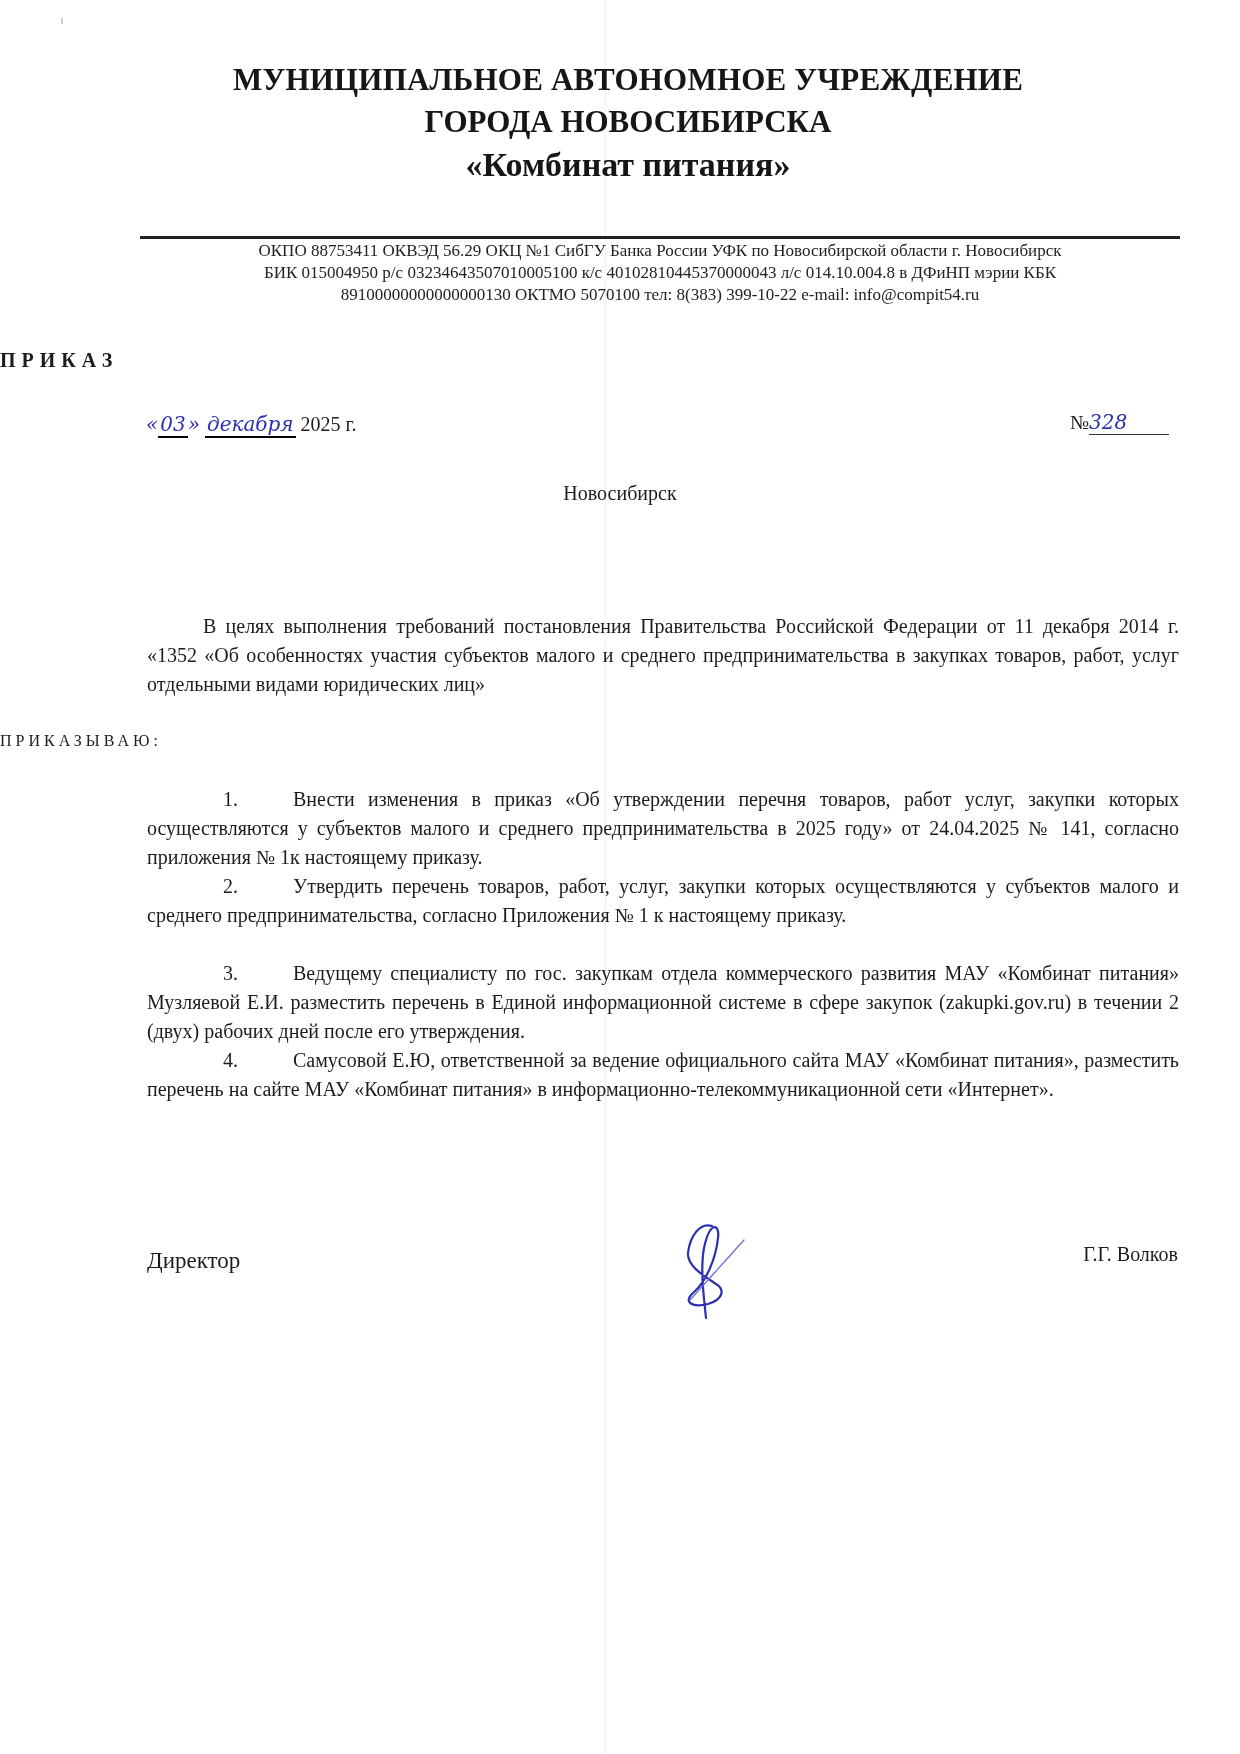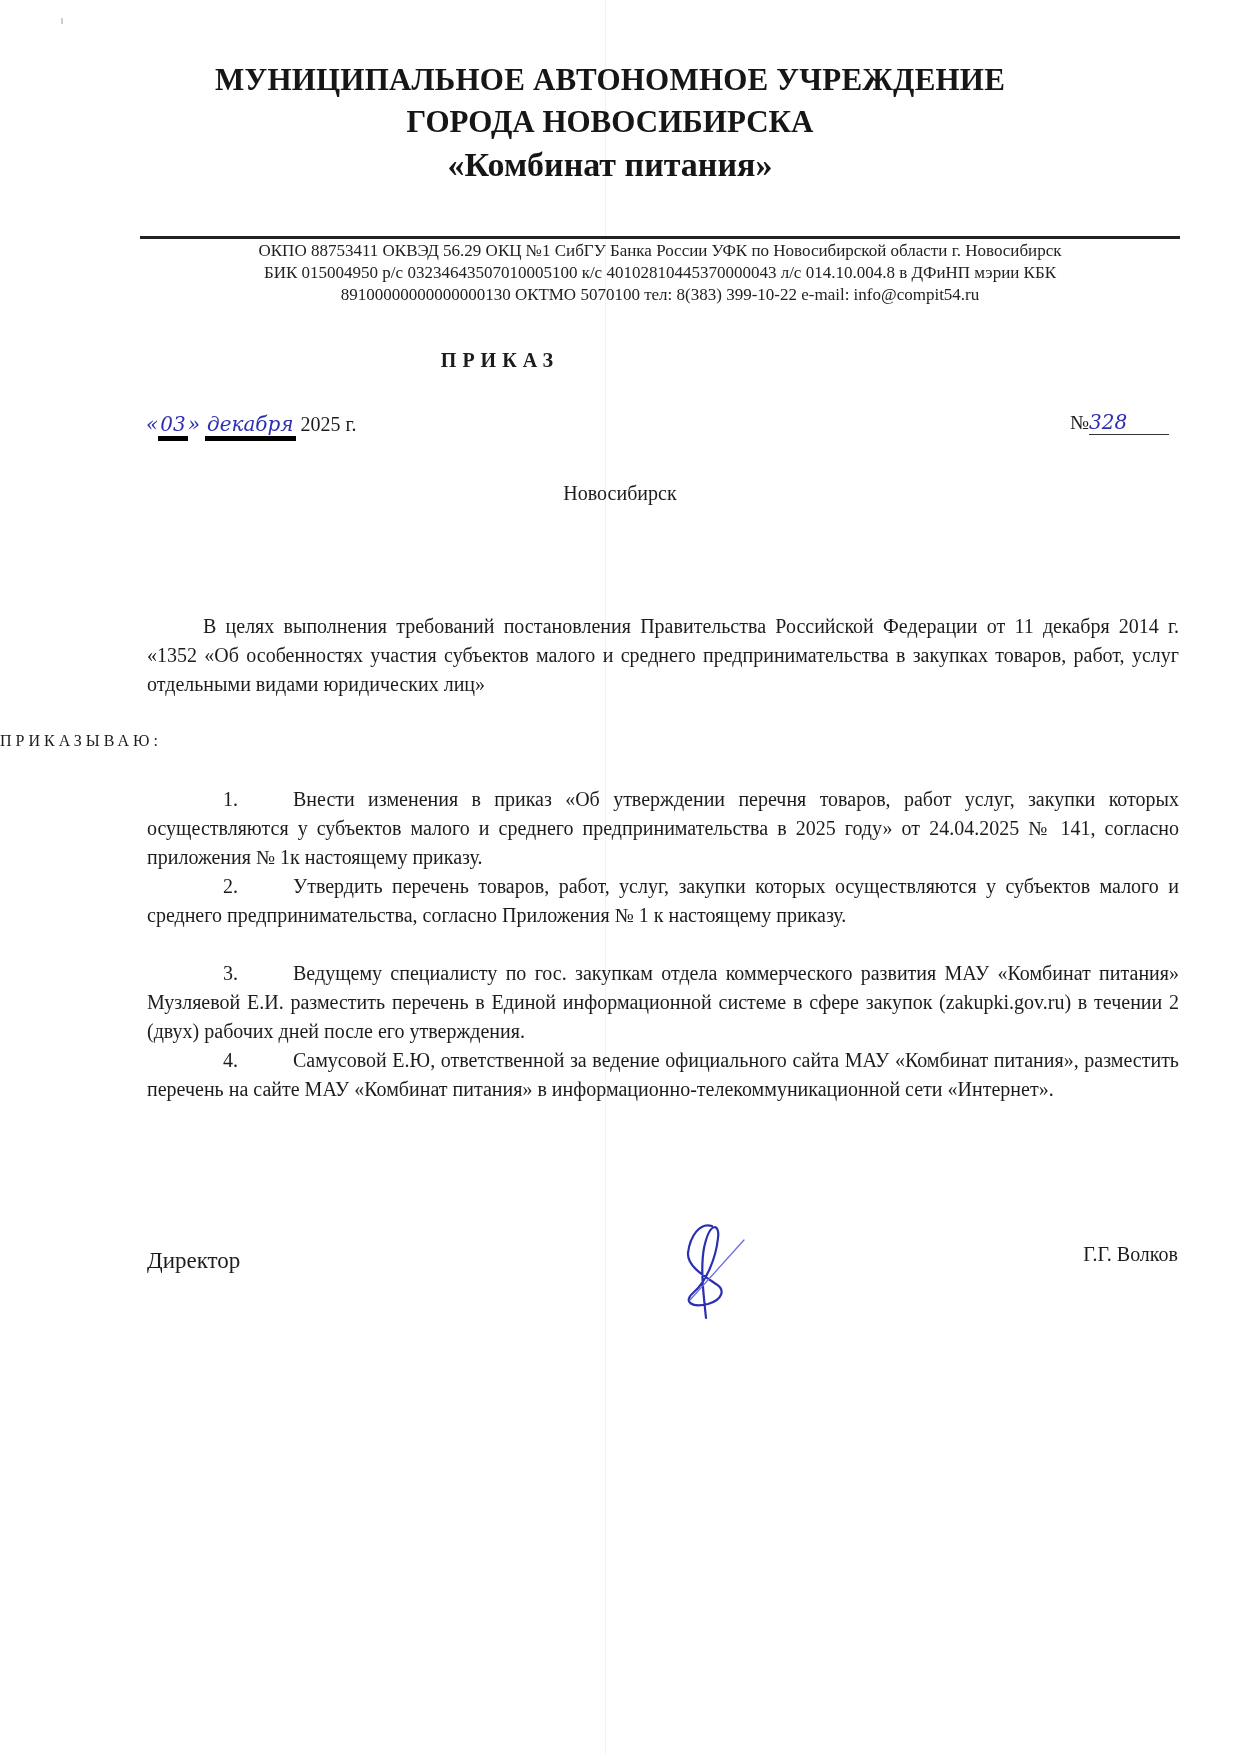--- a/index.html
+++ b/index.html
@@ -4,36 +4,36 @@
   <style>
     html, body { margin: 0; padding: 0; background: #ffffff; }
     body {
       width: 1240px; height: 1754px; position: relative; overflow: hidden;
       font-family: "Liberation Serif", "DejaVu Serif", serif; color: #1c1c1c;
     }
     .page { position: absolute; left: 0; top: 0; width: 1240px; height: 1754px; }
     .fold { position: absolute; left: 605px; top: 0; width: 1px; height: 1754px; background: #f2f2f2; }
     .scan-dot { position: absolute; left: 61px; top: 18px; width: 2px; height: 6px; background: #cfcfcf; }
 
-    .org { position: absolute; left: 0; width: 1220px; text-align: center; font-weight: bold; color: #161616; }
+    .org { position: absolute; left: 0; width: 1220px; text-align: center; font-weight: bold; color: #161616; padding-left: 18px; }
     .org1 { top: 62px; font-size: 31px; letter-spacing: 0.2px; }
     .org2 { top: 104px; font-size: 31px; }
     .org3 { top: 146px; font-size: 34px; }
 
     .rule { position: absolute; left: 140px; top: 236px; width: 1040px; height: 3px; background: #222; }
 
     .reqs { position: absolute; left: 130px; top: 240px; width: 1060px; text-align: center;
             font-size: 17px; line-height: 22px; color: #222; }
 
-    .order-title { position: absolute; left: 0; top: 349px; width: 1000px; text-align: center;
+    .order-title { position: absolute; left: 0; top: 349px; width: 1000px; 
                    font-size: 20px; font-weight: bold; letter-spacing: 6px; }
 
     .date { position: absolute; left: 146px; top: 412px; font-size: 20px; }
     .hand { font-family: "DejaVu Serif", serif; font-style: italic; color: #2b2fb0; }
-    .date .u { border-bottom: 5px solid #000000; padding: 0 2px; font-style: italic; }
+    .date .u { border-bottom: 2px solid #000000; padding: 0 2px; font-style: italic; }
     .num { position: absolute; left: 1070px; top: 410px; font-size: 20px; }
     .num .u { display: inline-block; min-width: 80px; border-bottom: 1px solid #333; }
 
     .city { position: absolute; left: 0; top: 482px; width: 1240px; text-align: center; font-size: 20px; }
 
     .subject { position: absolute; left: 180px; top: 534px; width: 920px; text-align: center;
                font-size: 20px; font-weight: bold; line-height: 30px; }
 
     .para { position: absolute; left: 147px; width: 1032px; font-size: 20px; line-height: 29px;
             text-align: justify; }

